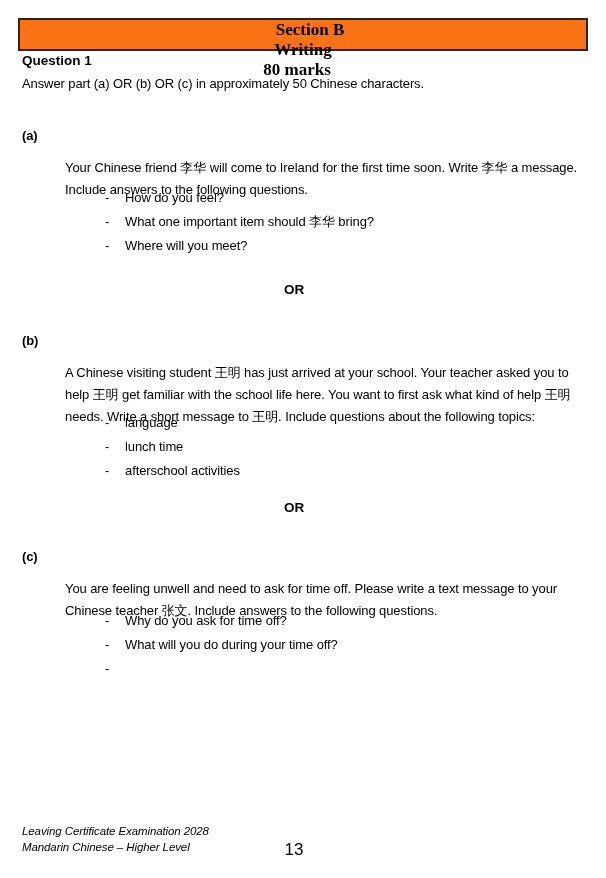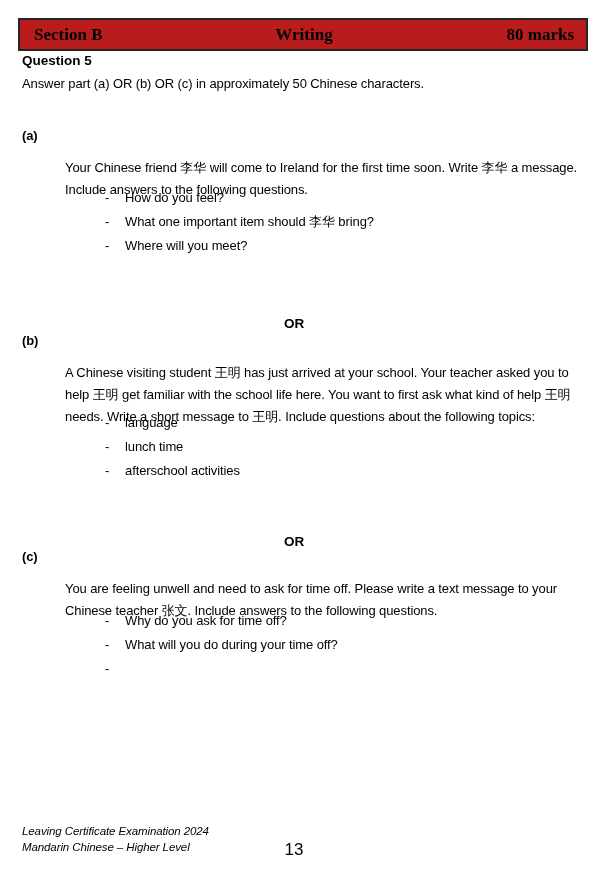--- a/index.html
+++ b/index.html
@@ -16,27 +16,28 @@
     overflow: hidden;
   }
 
   
   .section-bar {
     position: absolute;
     top: 18px;
     left: 18px;
     width: 566px;
     height: 29px;
-    background: #b91c1c;
+    background: #f97316;
     border: 2px solid #262626;
     display: flex;
     align-items: center;
     font-family: "Liberation Serif", serif;
     font-weight: bold;
     font-size: 17px;
+    flex-direction: column;
   }
   .section-bar .cell { flex: 1; }
   .section-bar .left   { text-align: left;  padding-left: 14px; }
   .section-bar .center { text-align: center; }
   .section-bar .right  { text-align: right; padding-right: 12px; }
 
   .question-label {
     position: absolute;
     top: 53px;
     left: 22px;
@@ -97,21 +98,20 @@
   .bullet-dash { width: 20px; flex: 0 0 20px; }
 
   
   .or-sep {
     position: absolute;
     left: 18px;
     width: 552px;
     text-align: center;
     font-size: 13.5px;
     font-weight: bold;
-    margin-top: 34px;
   }
   .or-1 { top: 282px; }
   .or-2 { top: 500px; }
 
   
   .footer-line {
     position: absolute;
     left: 22px;
     font-size: 11.5px;
     font-style: italic;
@@ -130,21 +130,21 @@
 </style>
 </head>
 <body>
 
 <div class="section-bar">
   <span class="cell left">Section B</span>
   <span class="cell center">Writing</span>
   <span class="cell right">80 marks</span>
 </div>
 
-<div class="question-label">Question 5</div>
+<div class="question-label">Question 1</div>
 
 <div class="instruction"><span>Answer part </span><span class="seg-bold">(a) OR (b) OR (c) in </span><span>approximately </span><span class="seg-bold">50 Chinese characters</span><span>.</span></div>
 
 <div class="part part-a">
   <span class="part-label">(a)</span>
   <div class="part-text cjk-mixed">Your Chinese friend 李华 will come to Ireland for the first time soon. Write 李华 a message. Include answers to the following questions.</div>
 </div>
 <div class="bullets bullets-a">
   <div class="bullet-row">
     <span class="bullet-dash">-</span>
@@ -194,15 +194,15 @@
   </div>
   <div class="bullet-row">
     <span class="bullet-dash">-</span>
     <span>What will you do during your time off?</span>
   </div>
   <div class="bullet-row">
     <span class="bullet-dash">-</span>
   </div>
 </div>
 
-<div class="footer-line footer-1">Leaving Certificate Examination 2024</div>
+<div class="footer-line footer-1">Leaving Certificate Examination 2028</div>
 <div class="footer-line footer-2">Mandarin Chinese – Higher Level</div>
 <div class="page-number">13</div>
 
 </body></html>

